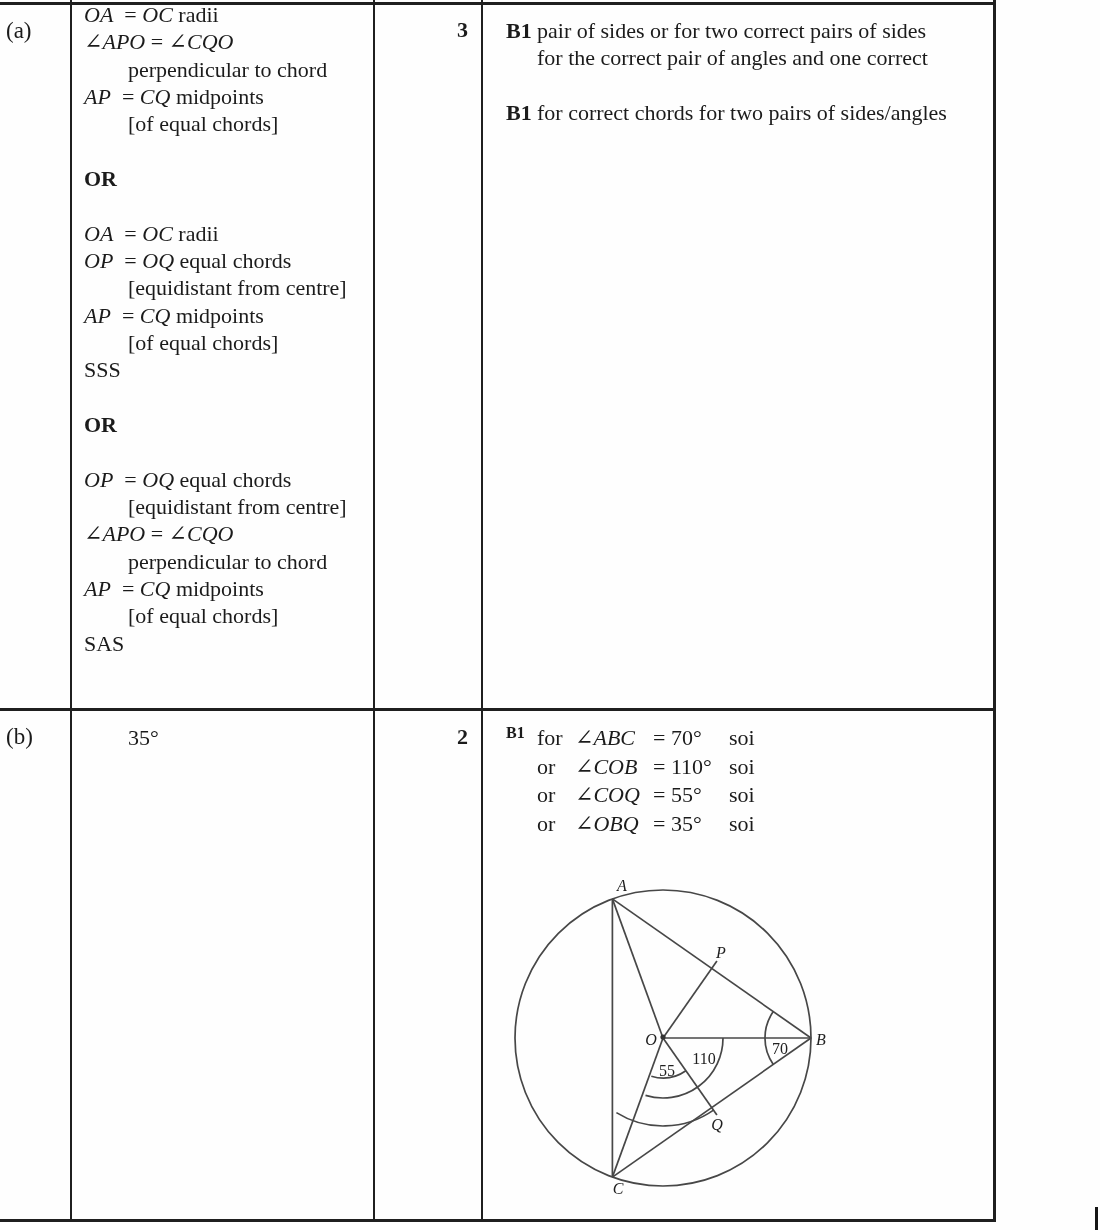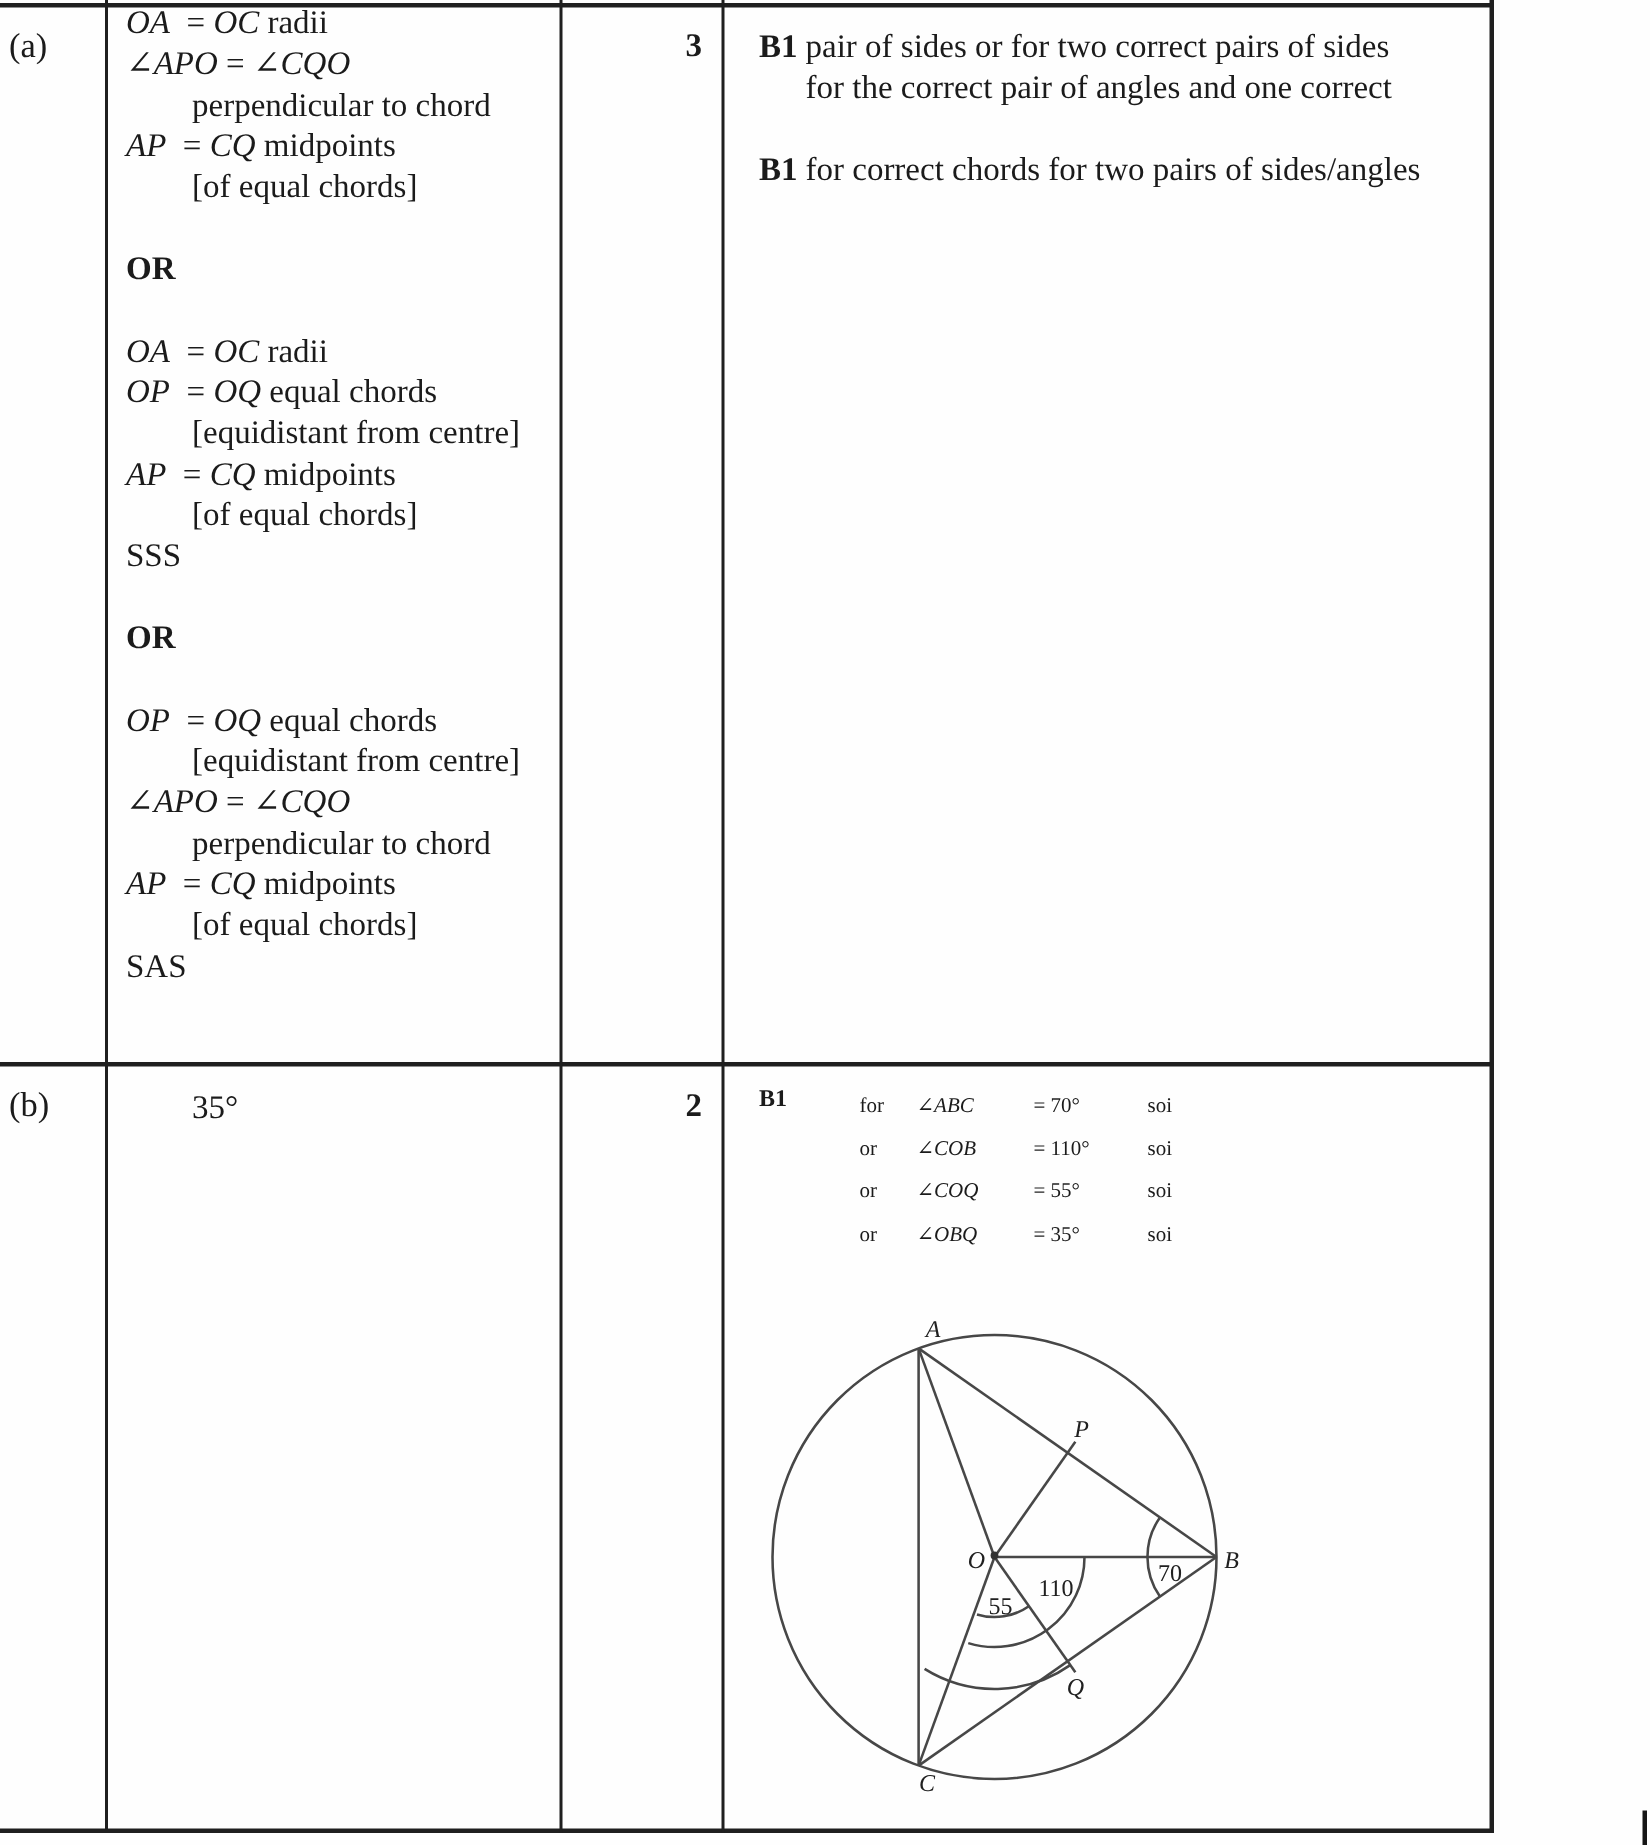--- a/index.html
+++ b/index.html
@@ -14,21 +14,21 @@
   .mark-cell { font-size:22px; font-weight:bold; text-align:right; }
   .ans-line { height:27.34px; line-height:27.34px; white-space:pre; font-size:22px; }
   .ans-line.ind { padding-left:44px; }
   .ans-line.b { font-weight:bold; }
   .notes { width:470px; }
   .note-group { position:relative; padding-left:47px; font-size:22px; line-height:27.34px; }
   .note-group + .note-group { margin-top:27.34px; }
   .bcode { position:absolute; left:16px; top:0; font-weight:bold; }
   .angle-notes { position:relative; padding-left:47px; }
   .angle-grid { display:grid; grid-template-columns:38px 78px 76px auto;
-    font-size:14px; line-height:28.7px;margin-left:36px; }
+    font-size:22px; line-height:28.7px; }
   .simple-ans { font-size:22px; line-height:27.34px; white-space:pre; }
   .page-tick { position:absolute; left:1095px; top:1207px; width:3px; height:23px; background:#161616; }
   svg text { font-family:"Liberation Serif","DejaVu Serif","DejaVu Sans",serif; }
   .pt-label { font-style:italic; font-size:16px; fill:#202020; }
   .ang-label { font-size:16px; fill:#202020; }
 </style>
 </head>
 <body>
 
 <div class="page">

